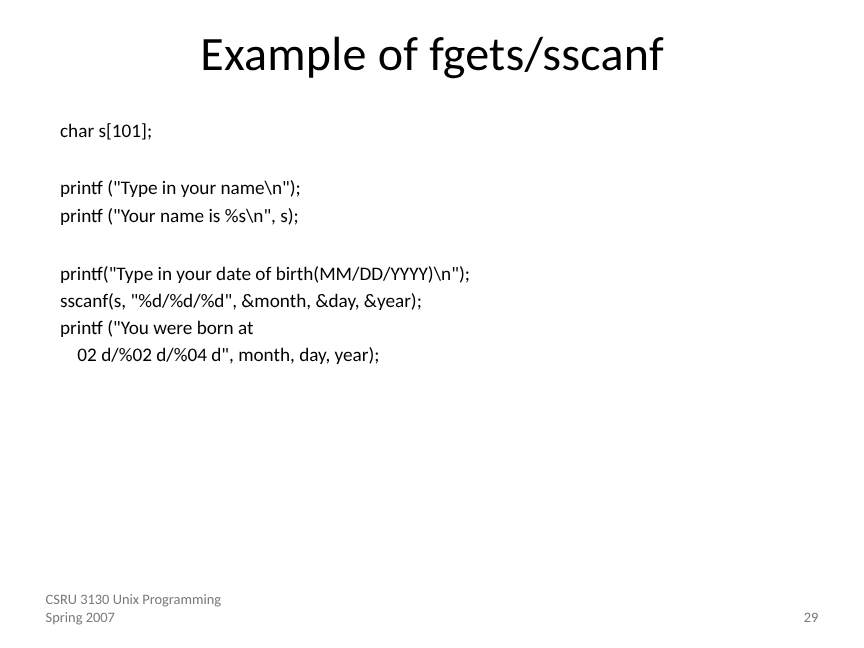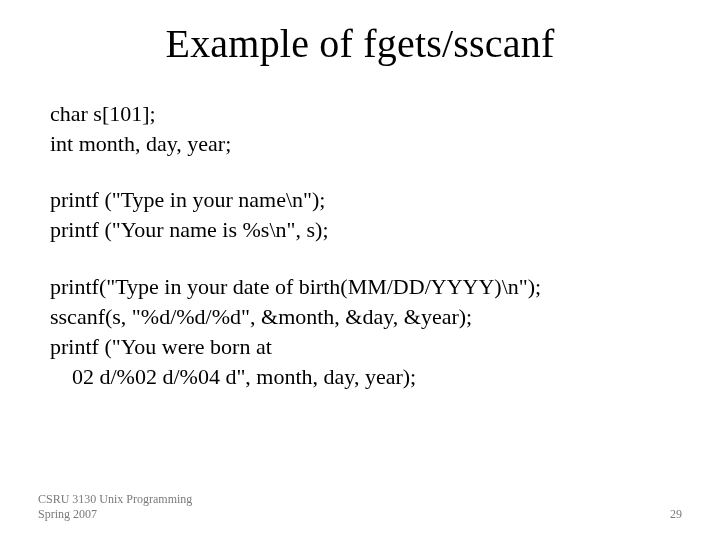--- a/index.html
+++ b/index.html
@@ -10,38 +10,37 @@
     background: #fff;
     font-family: Calibri, "Segoe UI", Arial, sans-serif;
     color: #000;
     overflow: hidden;
   }
   .slide {
     position: relative;
     width: 720px;
     height: 540px;
     box-sizing: border-box;
-    font-family: Liberation Serif, serif;
   }
   .title {
     position: absolute;
     top: 20px;
     left: 0;
     width: 720px;
     text-align: center;
     font-size: 40px;
     font-weight: 400;
     letter-spacing: 0.2px;
   }
   .body {
     position: absolute;
     top: 100px;
     left: 50px;
     width: 620px;
-    font-size: 22px;
+    font-size: 16px;
     line-height: 1.28;
   }
   .body p {
     margin: 0 0 2px 0;
     white-space: pre;
   }
   .gap {
     height: 26px;
   }
   .footer {
@@ -73,21 +72,20 @@
 </style>
 </head>
 <body>
 
 <div class="slide">
 
   <div class="title">Example of fgets/sscanf</div>
 
   <div class="body">
     <p>char s[101];</p>
-    <p>int month, day, year;</p>
     <div class="gap"></div>
     <p>printf ("Type in your name\n");</p>
     <p>printf ("Your name is %s\n", s);</p>
     <div class="gap"></div>
     <p>printf("Type in your date of birth(MM/DD/YYYY)\n");</p>
     <p>sscanf(s, "%d/%d/%d", &amp;month, &amp;day, &amp;year);</p>
     <p>printf ("You were born at</p>
     <p>    02 d/%02 d/%04 d", month, day, year);</p>
   </div>
 

